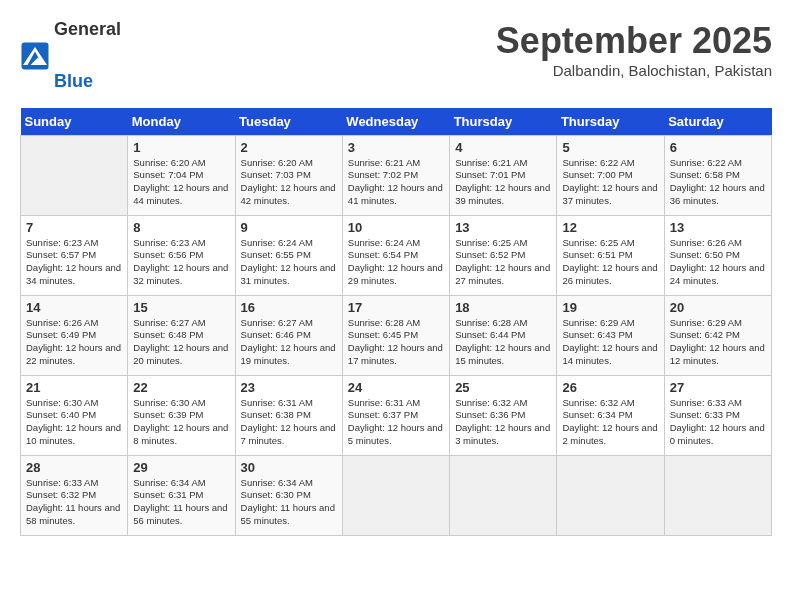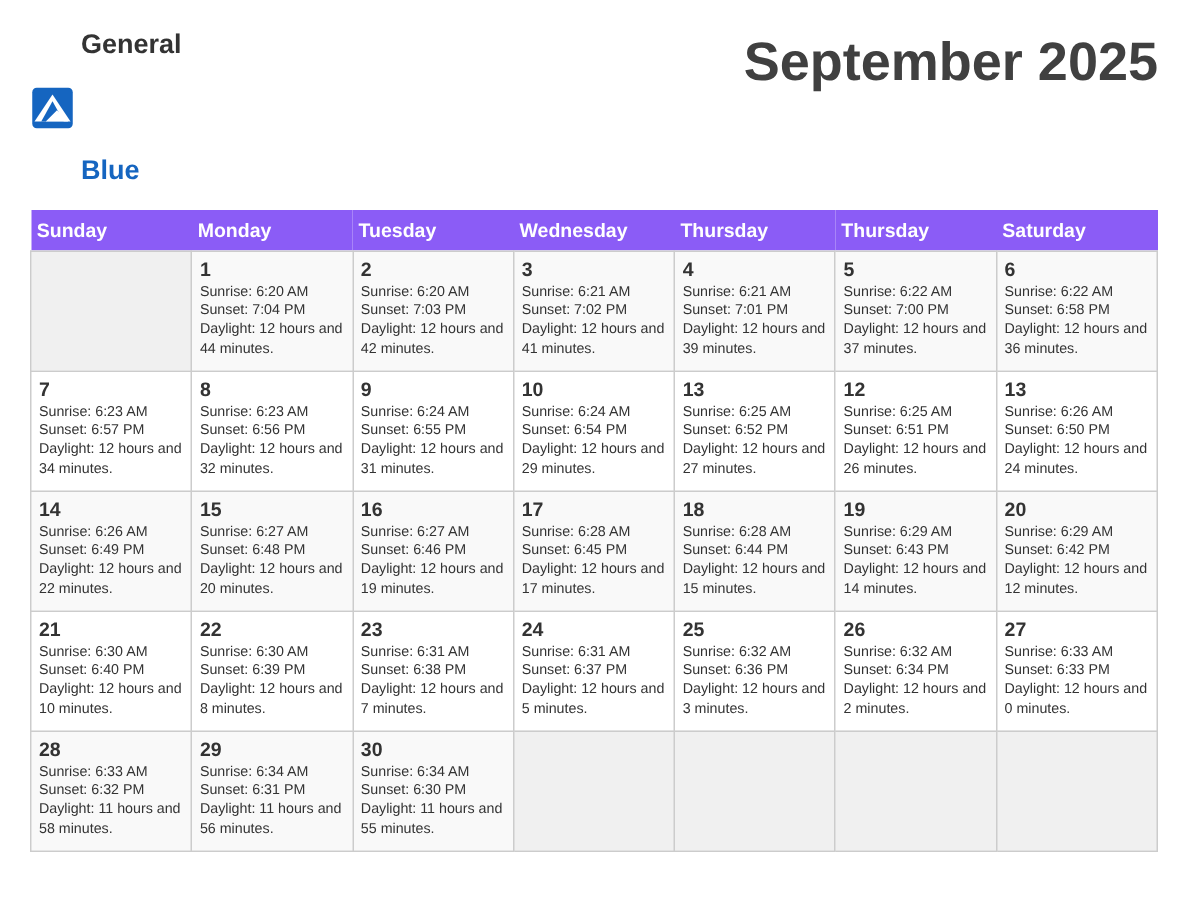--- a/index.html
+++ b/index.html
@@ -19,21 +19,20 @@
     .logo {
       display: flex;
       align-items: center;
     }
     .logo-text {
       display: flex;
       flex-direction: column;
       font-size: 18px;
       font-weight: bold;
       line-height: 1.1;
-      gap: 32px;
     }
     .logo-general { color: #333; }
     .logo-blue { color: #1565c0; margin-top: 32px; }
     .logo-icon {
       width: 30px;
       height: 30px;
       margin-right: 4px;
     }
     .title-block {
       text-align: right;
@@ -46,21 +45,21 @@
     .location {
       font-size: 15px;
       color: #444;
     }
     table {
       width: 100%;
       border-collapse: collapse;
       font-size: 11px;
     }
     thead tr th {
-      background-color: #8b5cf6;
+      background-color: #1d4ed8;
       color: #fff;
       padding: 6px 4px;
       text-align: left;
       font-size: 13px;
       font-weight: bold;
     }
     tbody tr td {
       border: 1px solid #ccc;
       vertical-align: top;
       padding: 4px 5px;
@@ -101,20 +100,21 @@
       <polygon points="20,14 30,32 10,32" fill="#1565c0"></polygon>
       <polygon points="24,22 34,32 14,32" fill="white"></polygon>
     </svg>
     <div class="logo-text">
       <span class="logo-general">General</span>
       <span class="logo-blue">Blue</span>
     </div>
   </div>
   <div class="title-block">
     <div class="month-title">September 2025</div>
+    <div class="location">Dalbandin, Balochistan, Pakistan</div>
   </div>
 </div>
 
 <table>
   <thead>
     <tr>
     <th>Sunday</th>
         <th>Monday</th>
         <th>Tuesday</th>
         <th>Wednesday</th>

